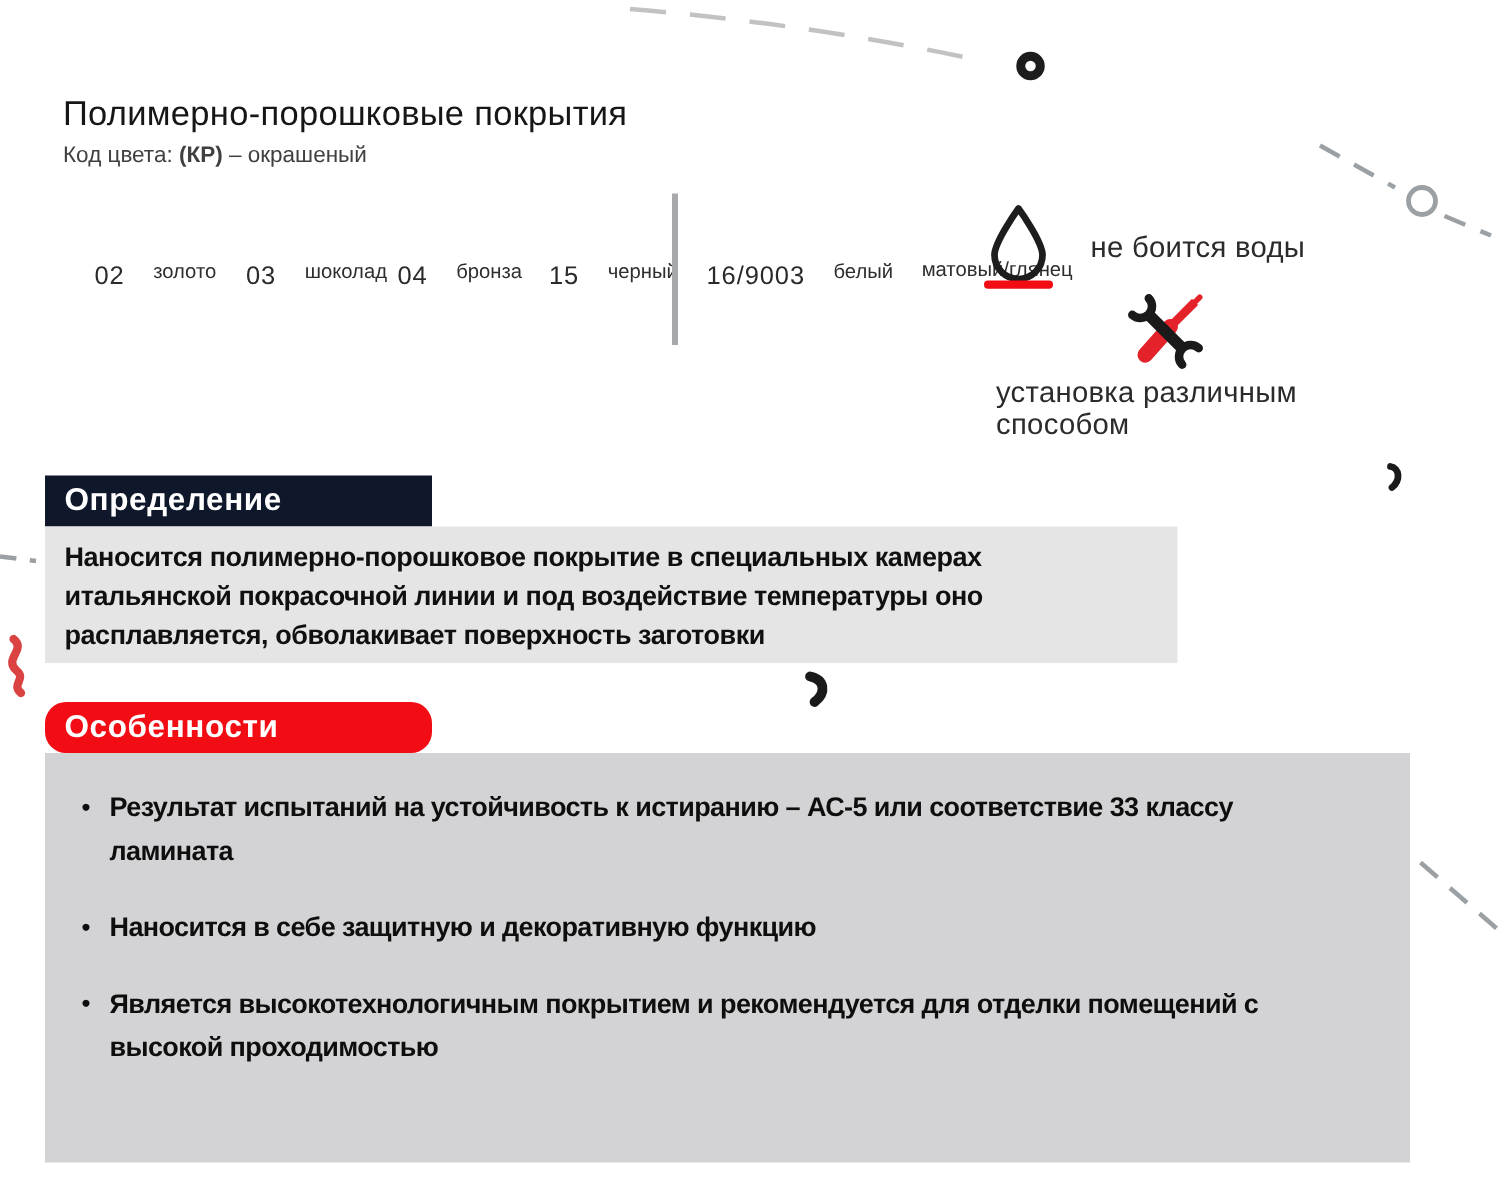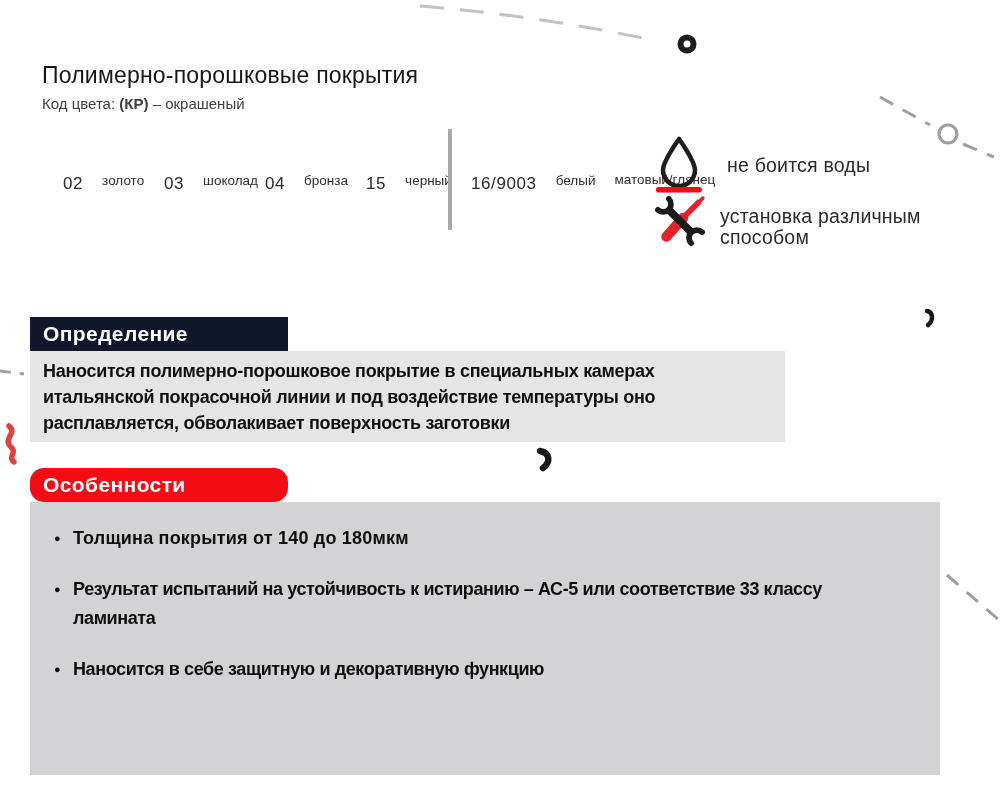--- a/index.html
+++ b/index.html
@@ -30,21 +30,21 @@
   }
   .swatch.bordered { border:2px solid #a7a9ac; }
   .swatch.bordered::after { background:none; }
   .swatch-code { margin-top:9px; font-size:17px; letter-spacing:0.6px; color:#2a2a2a; }
   .swatch-name { margin-top:2px; font-size:13.5px; color:#2e2e2e; white-space:nowrap; }
   .swatch-name2 { font-size:13.5px; color:#2e2e2e; white-space:nowrap; }
 
   
   .benefit-row { position:absolute; display:flex; align-items:center; }
   .benefit-1 { left:655px; top:134px; }
-  .benefit-2 { left:652px; top:194px; align-items:flex-end; }
+  .benefit-2 { left:652px; top:194px; align-items:center;flex-direction:column; }
   .benefit-label { margin-left:24px; font-size:19.5px; letter-spacing:0.2px; color:#2b2b2b; }
   .benefit-2 .benefit-label { margin-left:12px; width:238px; line-height:21px; margin-top:4px; }
 
   
   .banner {
     position:absolute; left:30px; width:258px; height:34px;
     display:flex; align-items:center; padding-left:13px;
     color:#ffffff; font-size:21px; font-weight:bold; letter-spacing:0.4px;
   }
   .banner-definition { top:317px; }
@@ -139,23 +139,23 @@
 </div>
 <div class="panel panel-definition" style="background-color: #e5e5e5;">
   <span>Наносится полимерно-порошковое покрытие в специальных камерах итальянской покрасочной линии и под воздействие температуры оно расплавляется, обволакивает поверхность заготовки</span>
 </div>
 
 <div class="banner banner-features" style="background-color: rgb(242, 13, 21); border-radius: 14px;">
   <span>Особенности</span>
 </div>
 <div class="panel panel-features" style="background-color: rgb(211, 210, 212);">
   <ul class="feature-list">
-    <li class="geo">Толщина покрытия от 140 до 180мкм</li>
     <li class="cond">Результат испытаний на устойчивость к истиранию – АС-5 или соответствие 33 классу ламината</li>
     <li class="cond">Наносится в себе защитную и декоративную функцию</li>
+    <li class="cond">Является высокотехнологичным покрытием и рекомендуется для отделки помещений с высокой проходимостью</li>
   </ul>
 </div>
 
 <svg class="decor" width="1000" height="800" viewBox="0 0 1000 800">
 
   <path d="M420 6 Q 540 16 652 40" fill="none" stroke="#c2c2c2" stroke-width="3" stroke-dasharray="24 16"></path>
   <circle cx="687" cy="44" r="6.5" fill="none" stroke="#1d1d1d" stroke-width="6"></circle>
 
   <path d="M880 97 L 930 125" fill="none" stroke="#9aa0a4" stroke-width="3" stroke-dasharray="15 11"></path>
   <circle cx="948" cy="134" r="9" fill="none" stroke="#9aa0a4" stroke-width="3.2"></circle>

